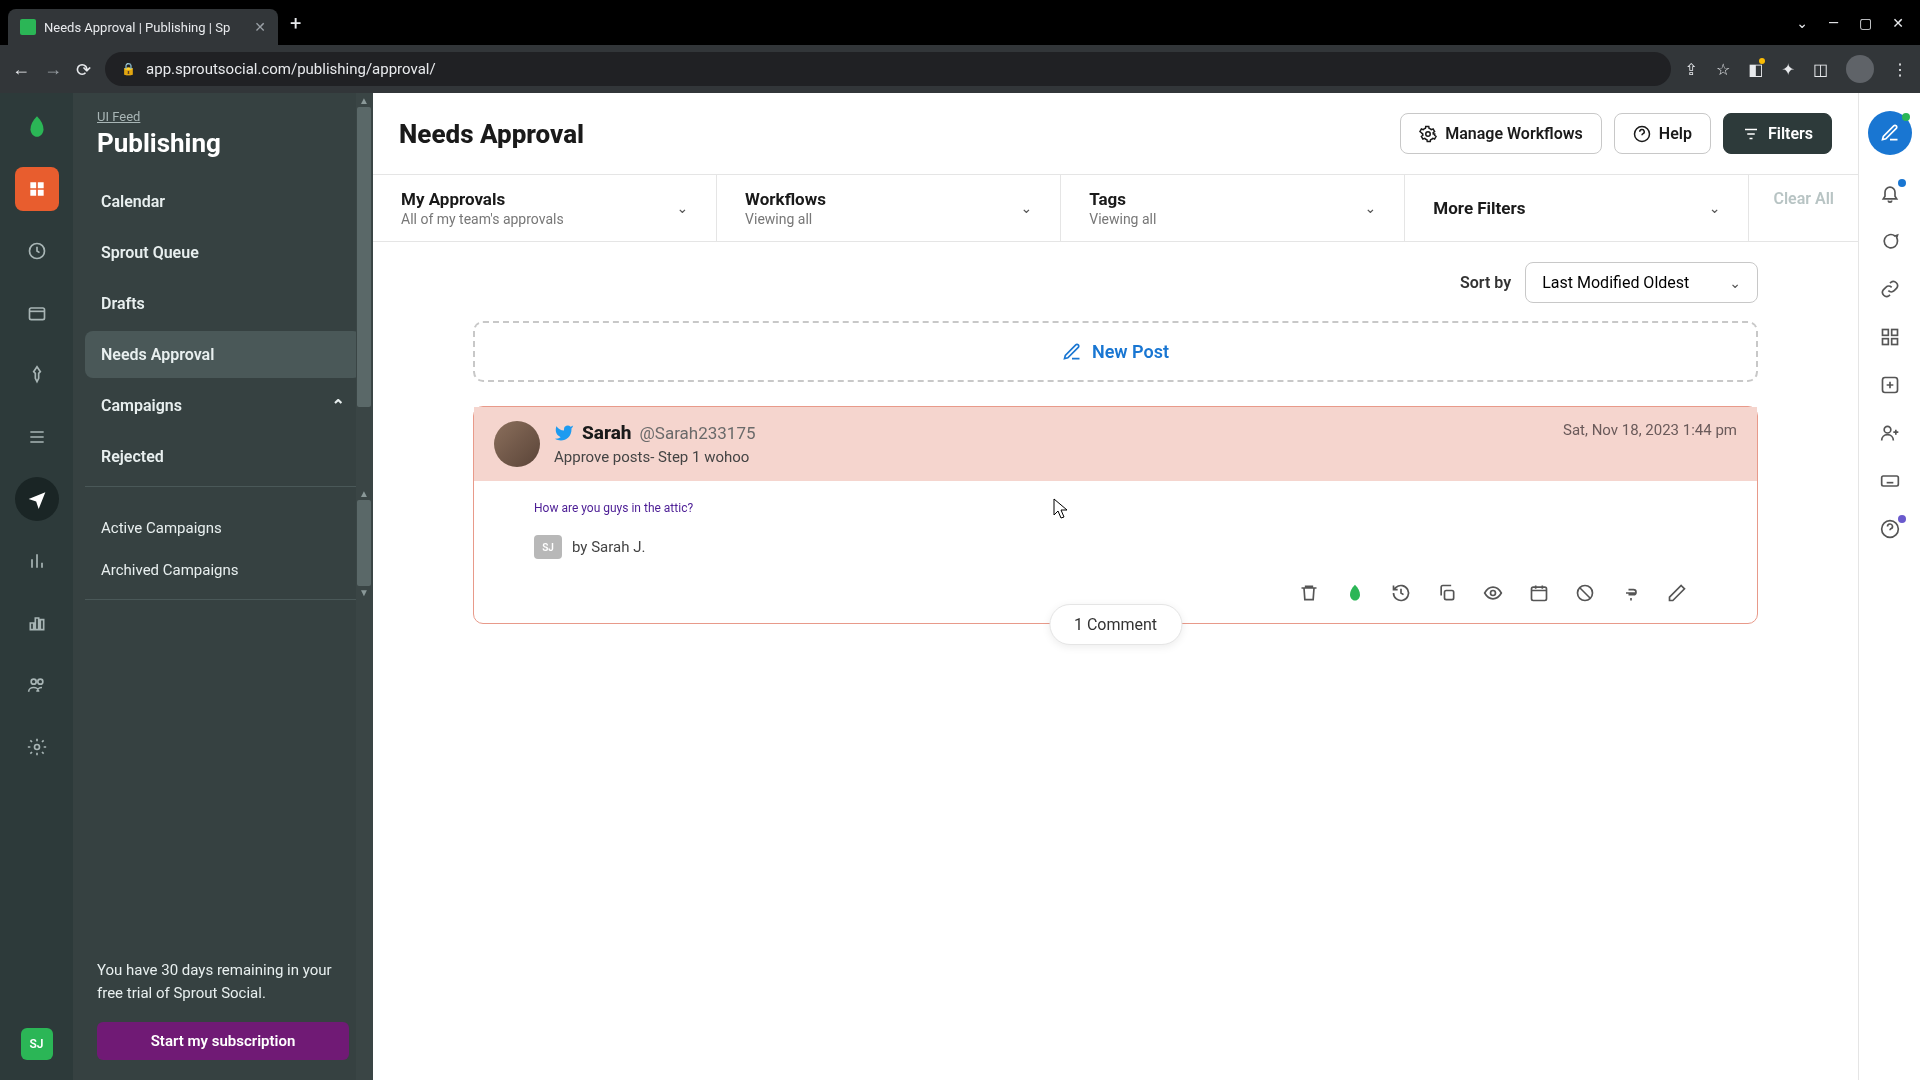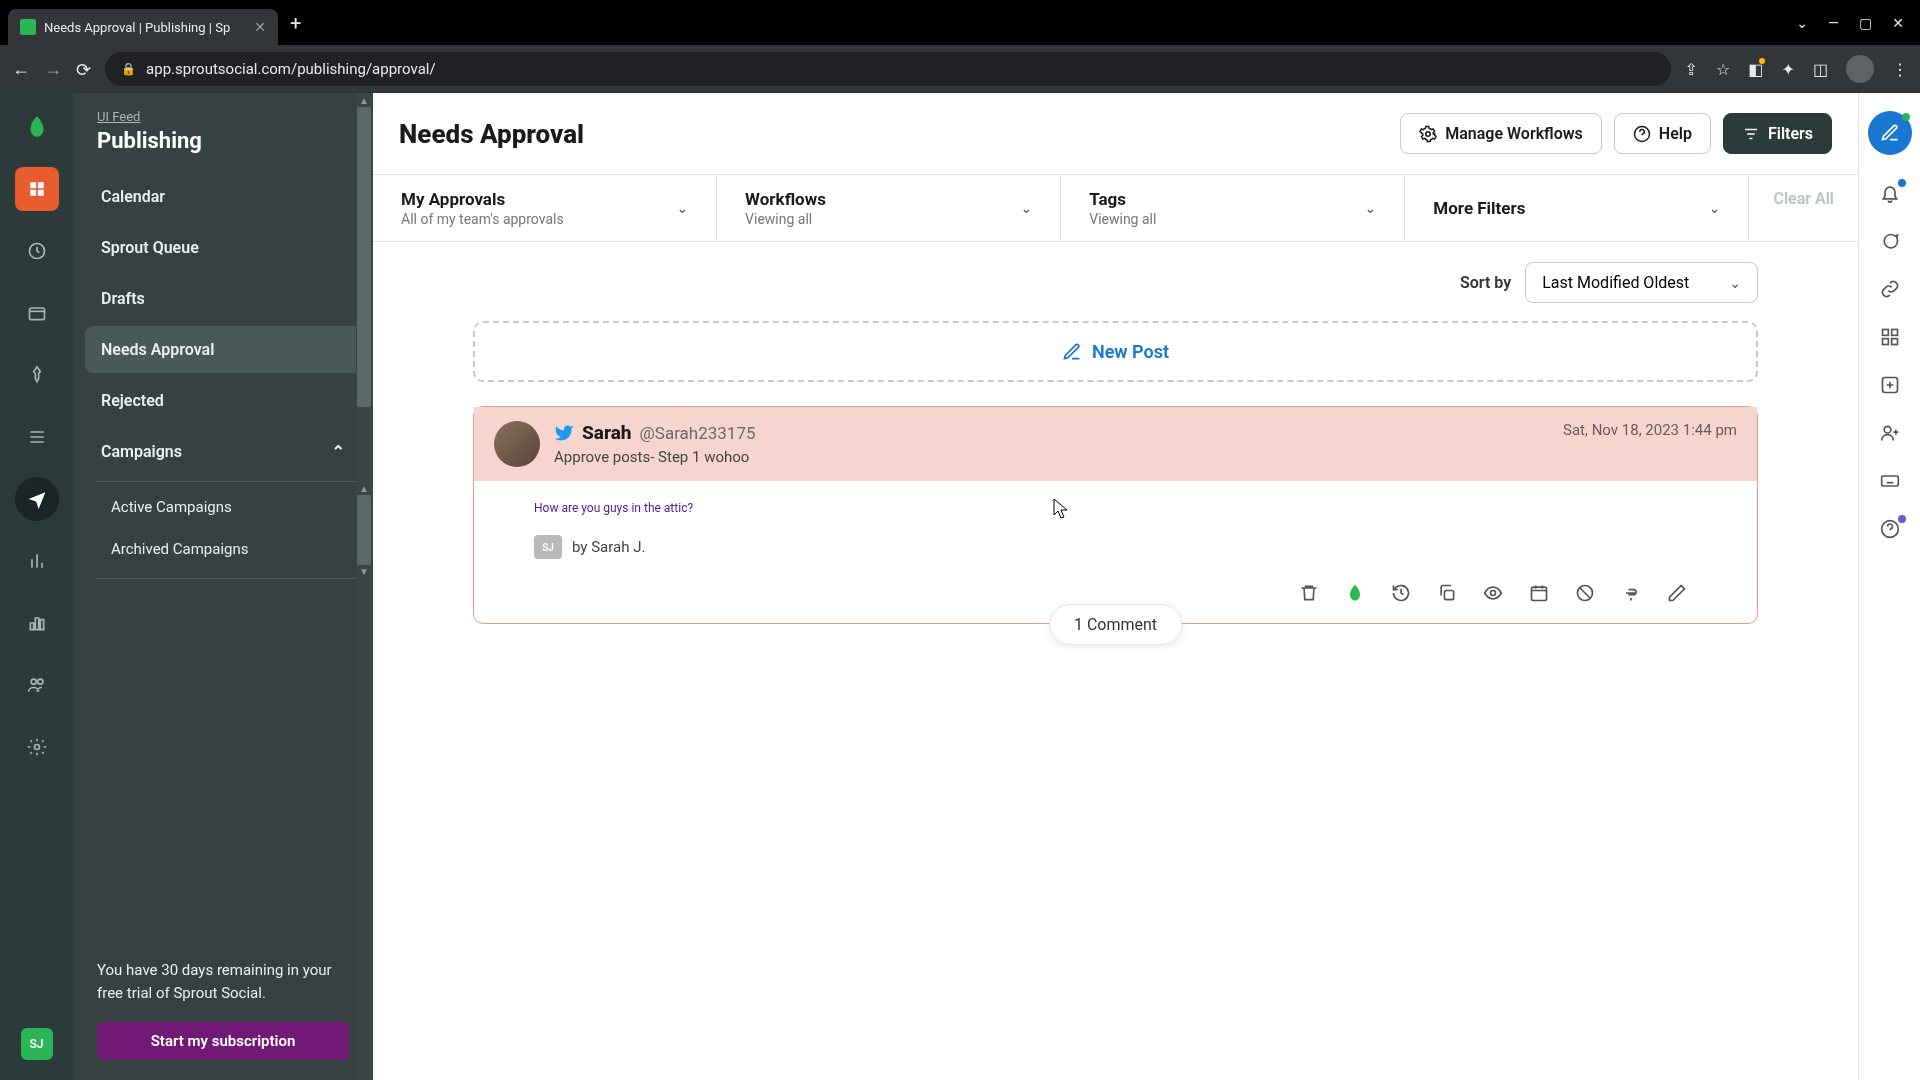--- a/index.html
+++ b/index.html
@@ -36,26 +36,26 @@
 .icon-rail .rail-item.logo { color: #2bb656; }
 .icon-rail .rail-item.active-orange { background: #e85d2e; color: #fff; }
 .icon-rail .rail-item.active-dark { background: #1a2525; color: #fff; border-radius: 50%; }
 .rail-bottom { margin-top: auto; margin-bottom: 20px; }
 .user-badge { width: 32px; height: 32px; background: #2bb656; border-radius: 6px; display:flex; align-items:center; justify-content:center; color:#fff; font-size:12px; font-weight:600; }
 
 
 .sidebar { width: 300px; background: #364141; display: flex; flex-direction: column; position: relative; }
 .sidebar-header { padding: 16px 24px 12px; }
 .sidebar-eyebrow { color: #a8b5b5; font-size: 13px; text-decoration: underline; }
-.sidebar-title { color: #fff; font-size: 22px; font-weight: 700; margin-top: 4px; }
+.sidebar-title { color: #fff; font-size: 26px; font-weight: 700; margin-top: 4px; }
 .sidebar-nav { padding: 8px 12px; flex: 1; overflow: auto; }
 .nav-item { padding: 14px 16px; color: #e8efef; font-size: 16px; font-weight: 600; border-radius: 8px; cursor: pointer; margin-bottom: 4px; }
 .nav-item.active { background: #4a5858; }
 .nav-item.expandable { display: flex; justify-content: space-between; align-items: center; }
-.sub-nav { padding: 4px 0 8px; border-top: 1px solid #4a5858; border-bottom: 1px solid #4a5858; margin: 6px 10px; }
+.sub-nav { padding: 20px 0 8px; border-top: 1px solid #4a5858; border-bottom: 1px solid #4a5858; margin: 6px 0; }
 .sub-item { padding: 12px 16px; color: #e8efef; font-size: 15px; cursor: pointer; }
 .trial-box { padding: 20px 24px; }
 .trial-text { color: #e8efef; font-size: 15px; line-height: 1.5; margin-bottom: 18px; }
 .trial-btn { width: 100%; background: #701a75; color: #fff; border: none; padding: 10px; border-radius: 6px; font-size: 15px; font-weight: 600; cursor: pointer; }
 
 .mini-scroll { position: absolute; right: 0; top: 0; bottom: 0; width: 17px; background: #3a4545; }
 .mini-scroll-thumb { position:absolute; right:2px; width:14px; background:#5a6868; border-radius:2px; }
 .mini-scroll .arr { position:absolute; left:3px; color:#8a9898; font-size:10px; }
 
 
@@ -225,25 +225,25 @@
     </div>
     <div class="sidebar-header">
       <div class="sidebar-eyebrow">UI Feed</div>
       <div class="sidebar-title">Publishing</div>
     </div>
     <div class="sidebar-nav">
       <div class="nav-item">Calendar</div>
       <div class="nav-item">Sprout Queue</div>
       <div class="nav-item">Drafts</div>
       <div class="nav-item active">Needs Approval</div>
-      <div class="nav-item">Rejected</div>
       <div class="nav-item expandable">
         <span>Campaigns</span>
         <span>⌃</span>
       </div>
+      <div class="nav-item">Rejected</div>
       <div style="position:relative; margin-right:-12px;">
         <div class="sub-nav">
           <div class="sub-item">Active Campaigns</div>
           <div class="sub-item">Archived Campaigns</div>
         </div>
         <div style="position:absolute; right:0; top:0; bottom:0; width:17px; background:#3a4545;">
           <span style="position:absolute; top:2px; left:3px; color:#8a9898; font-size:10px;">▲</span>
           <div style="position:absolute; right:2px; top:14px; bottom:14px; width:14px; background:#5a6868; border-radius:2px;"></div>
           <span style="position:absolute; bottom:2px; left:3px; color:#8a9898; font-size:10px;">▼</span>
         </div>

